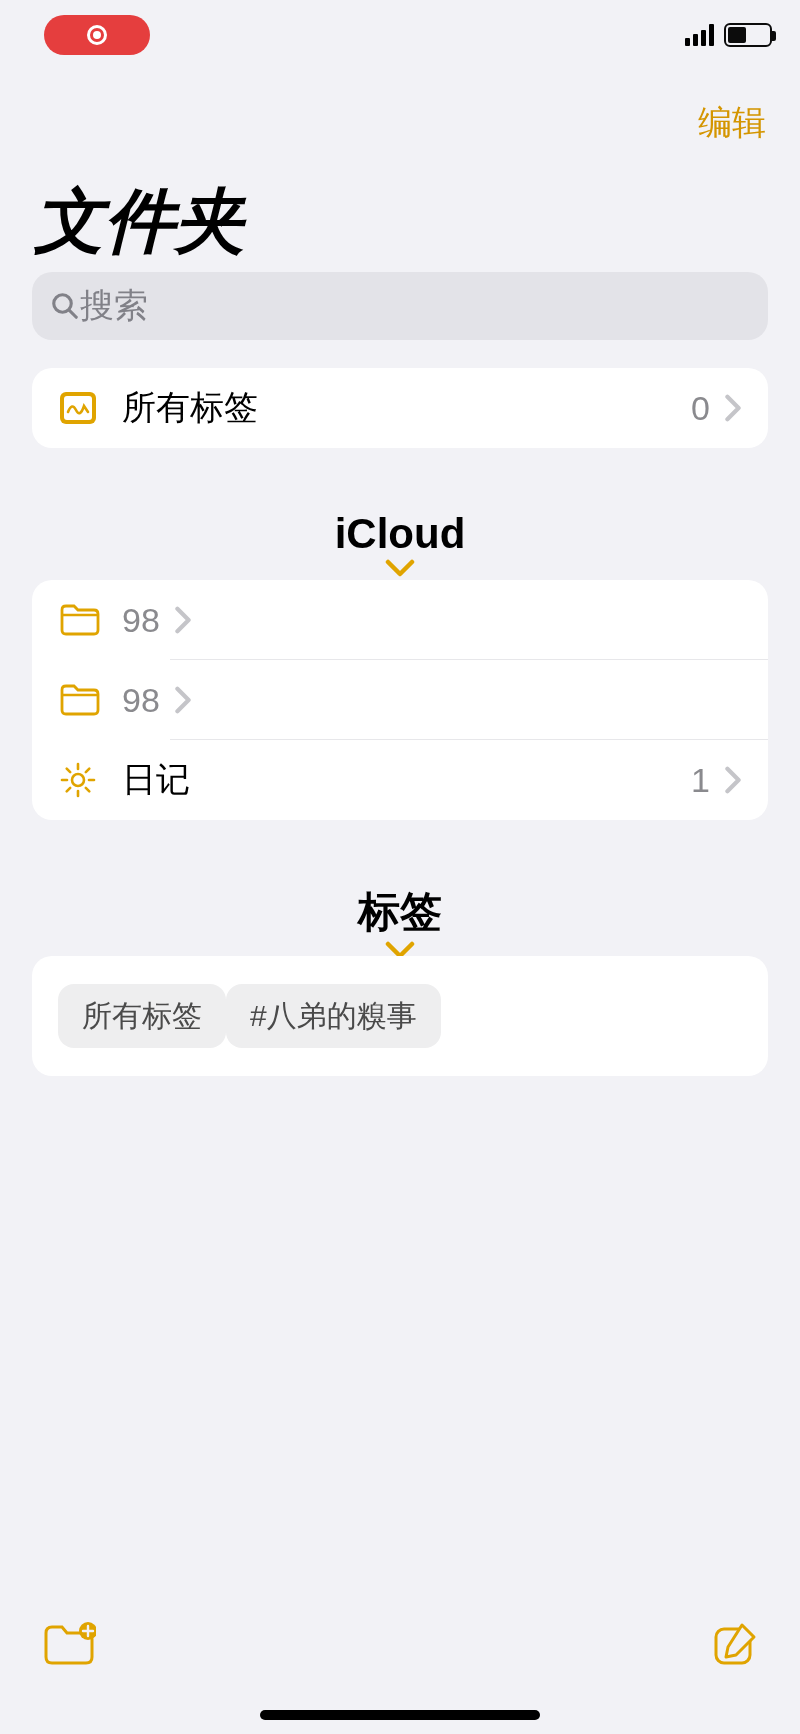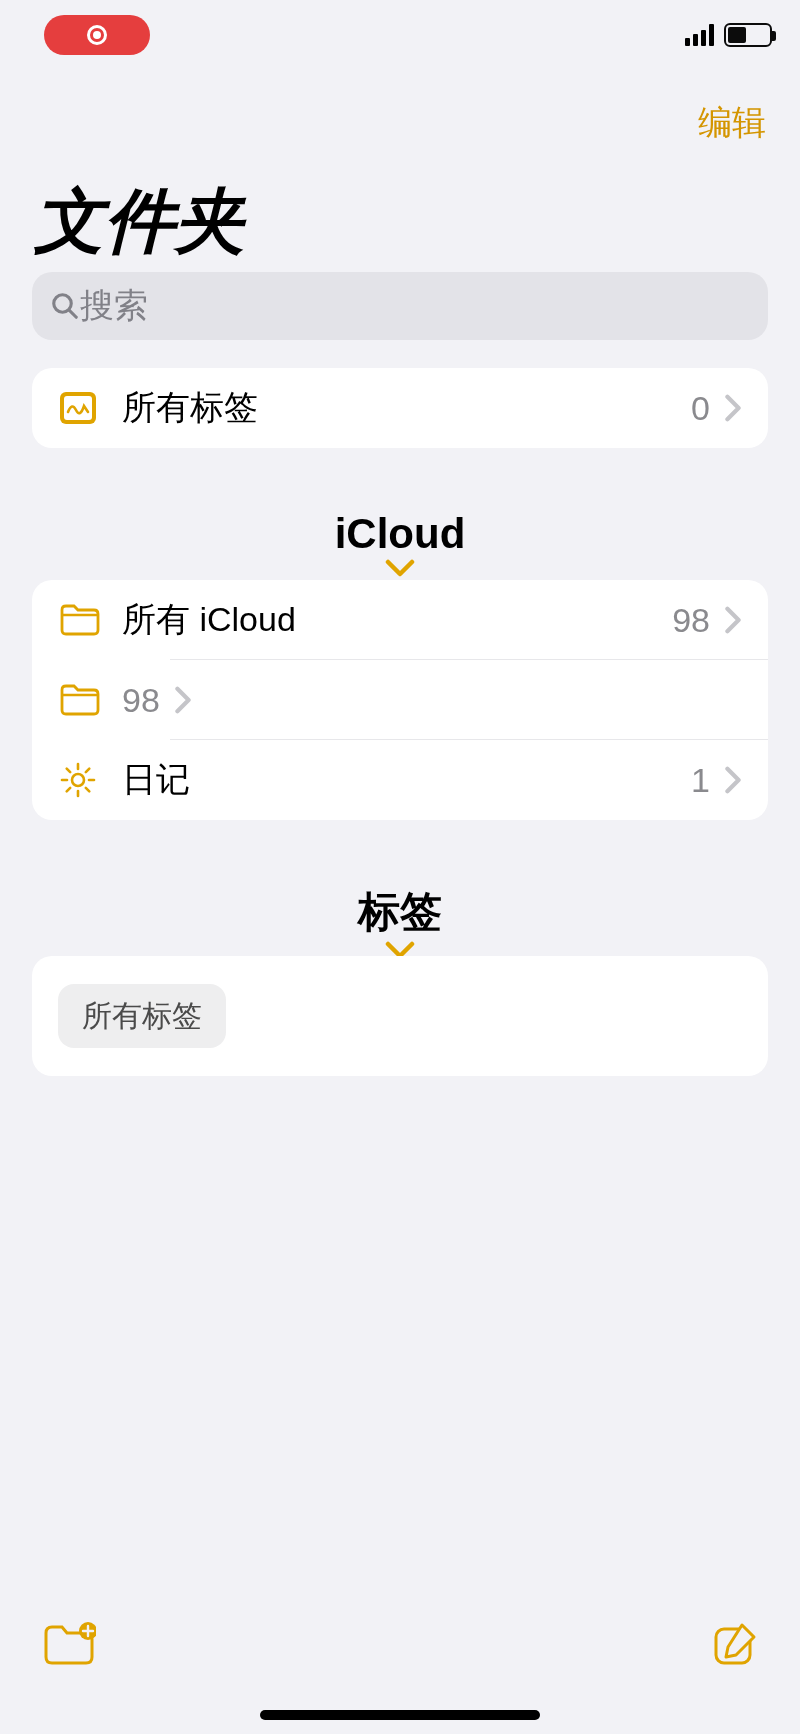--- a/index.html
+++ b/index.html
@@ -182,21 +182,20 @@
 </div>
 
 <div class="card" style="top:580px;">
   <div class="row">
     <div class="row-icon-wrap">
       <svg width="44" height="36" viewBox="0 0 44 36">
         <path d="M4 8 Q4 4 8 4 L16 4 L20 8 L36 8 Q40 8 40 12 L40 28 Q40 32 36 32 L8 32 Q4 32 4 28 Z" fill="none" stroke="#e0a400" stroke-width="2.8"></path>
         <line x1="4" y1="13" x2="40" y2="13" stroke="#e0a400" stroke-width="2.4"></line>
       </svg>
     </div>
-    <span class="row-label">所有 iCloud</span>
     <span class="row-count">98</span>
     <svg width="18" height="28" viewBox="0 0 12 20">
       <path d="M2 2 L10 10 L2 18" fill="none" stroke="#c5c5c9" stroke-width="3" stroke-linecap="round" stroke-linejoin="round"></path>
     </svg>
     <div class="divider"></div>
   </div>
 
   <div class="row">
     <div class="row-icon-wrap">
       <svg width="44" height="36" viewBox="0 0 44 36">
@@ -237,20 +236,21 @@
 
 <div class="section-header" style="top:884px;">
   <span class="section-title">标签</span>
   <svg width="30" height="20" viewBox="0 0 20 12">
     <path d="M2 2 L10 10 L18 2" fill="none" stroke="#e0a400" stroke-width="3" stroke-linecap="round" stroke-linejoin="round"></path>
   </svg>
 </div>
 
 <div class="card" style="top:956px; padding:28px 26px; display:flex; gap:0; flex-wrap:wrap;">
   <span class="tag-chip">所有标签</span>
+  <span class="tag-chip">#八弟的糗事</span>
 </div>
 
 <div class="toolbar">
   <svg width="54" height="46" viewBox="0 0 54 46">
     <path d="M4 12 Q4 6 10 6 L20 6 L25 12 L44 12 Q50 12 50 18 L50 36 Q50 42 44 42 L10 42 Q4 42 4 36 Z" fill="none" stroke="#e0a400" stroke-width="3"></path>
     <circle cx="46" cy="10" r="9" fill="#e0a400"></circle>
     <line x1="46" y1="5" x2="46" y2="15" stroke="#f2f2f6" stroke-width="2.4" stroke-linecap="round"></line>
     <line x1="41" y1="10" x2="51" y2="10" stroke="#f2f2f6" stroke-width="2.4" stroke-linecap="round"></line>
   </svg>
 

